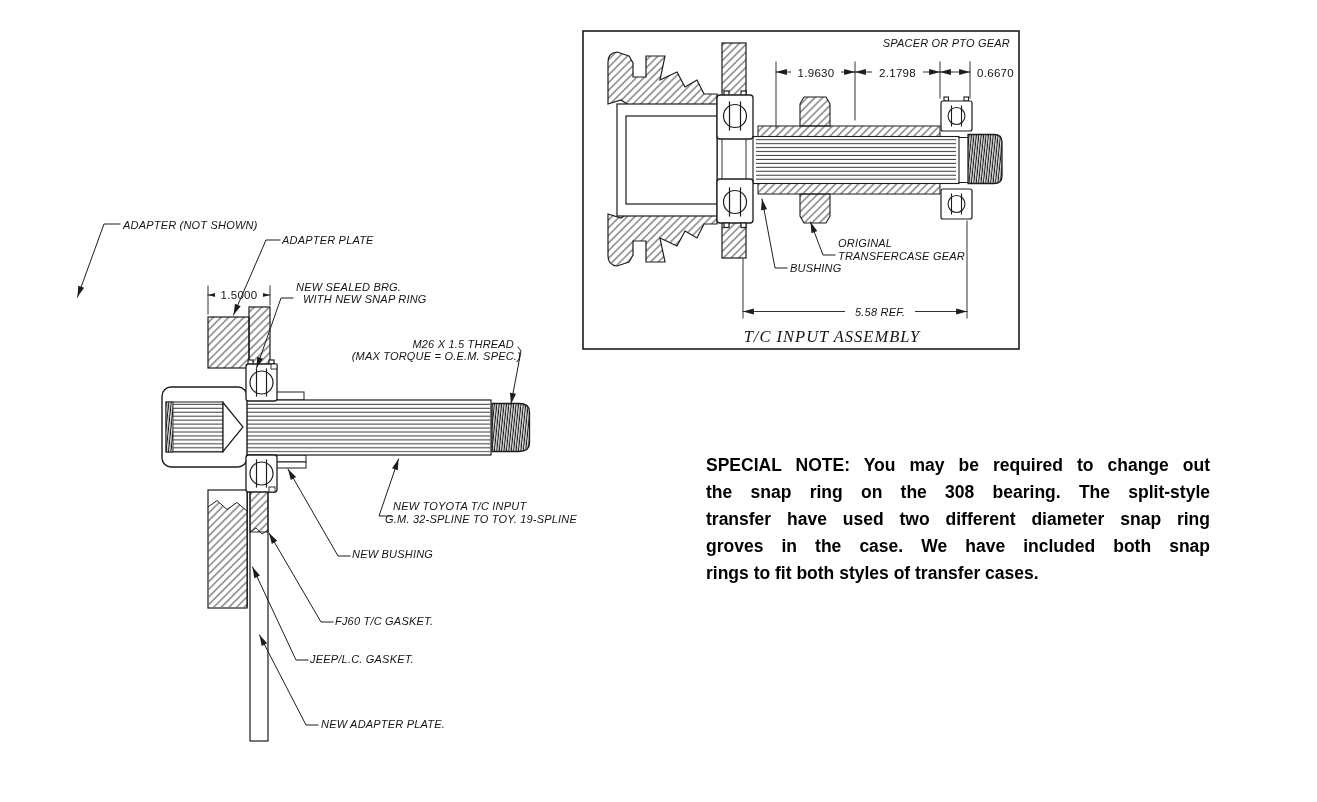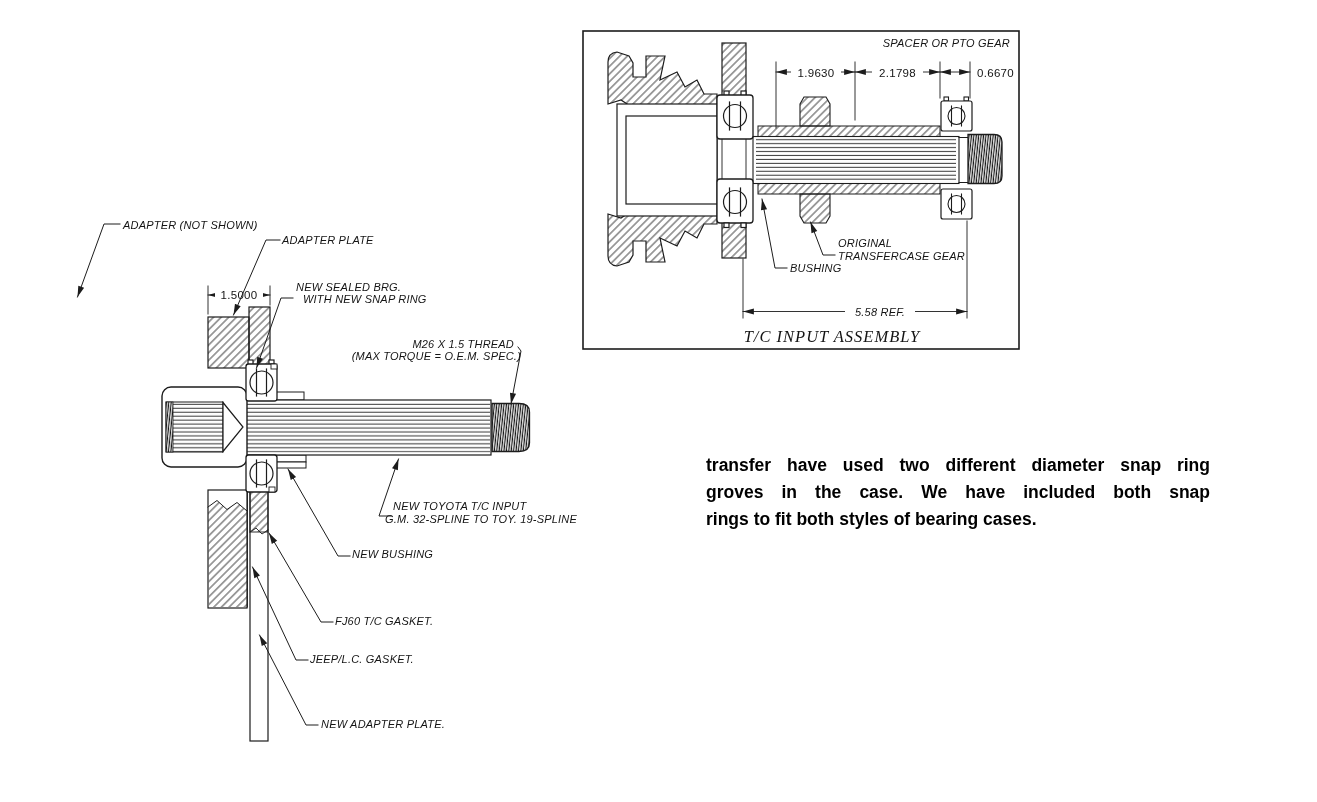--- a/index.html
+++ b/index.html
@@ -215,18 +215,20 @@
       <text class="cadlbl" x="838" y="247">ORIGINAL</text>
       <text class="cadlbl" x="838" y="260">TRANSFERCASE GEAR</text>
       <text class="cadlbl" x="790" y="272">BUSHING</text>
       <text class="cadtitle" x="832" y="342" text-anchor="middle">T/C INPUT ASSEMBLY</text>
     </g>
   </g>
 </svg>
 
 
 <div class="note">
+  <div class="ln">SPECIAL NOTE:  You may be required to change out</div>
+  <div class="ln">the snap ring on the 308 bearing.  The split-style</div>
   <div class="ln">transfer have used two different diameter snap ring</div>
   <div class="ln">groves in the case.  We have included both snap</div>
-  <div class="ln last">rings to fit both styles of bearing cases.</div>
+  <div class="ln last">rings to fit both styles of transfer cases.</div>
 </div>
 
 </div>
 
 </body></html>

